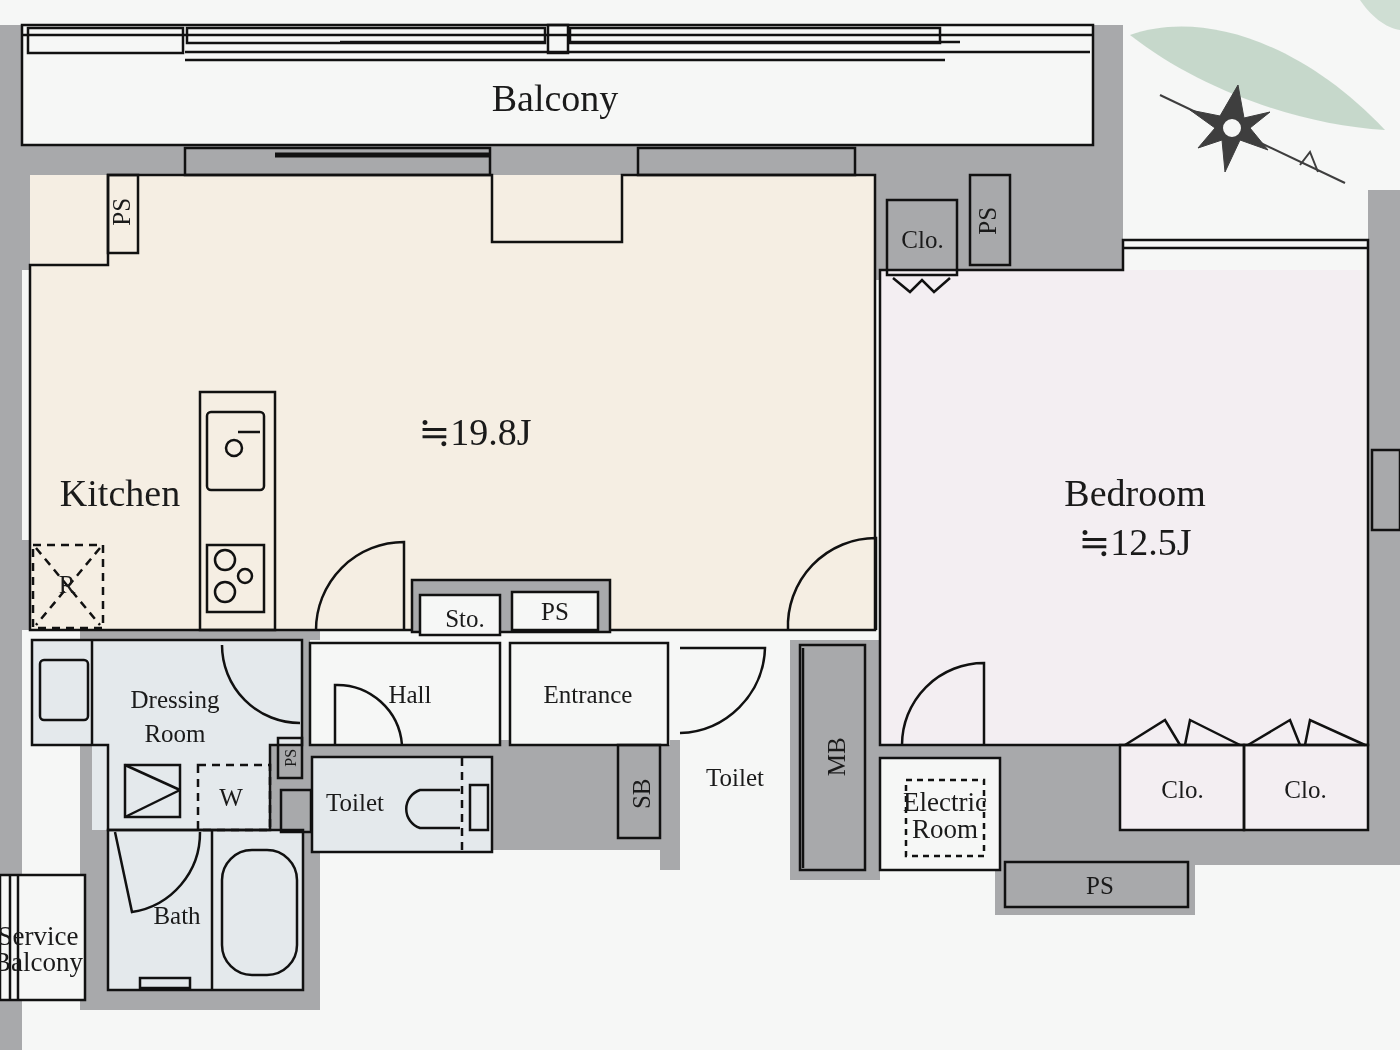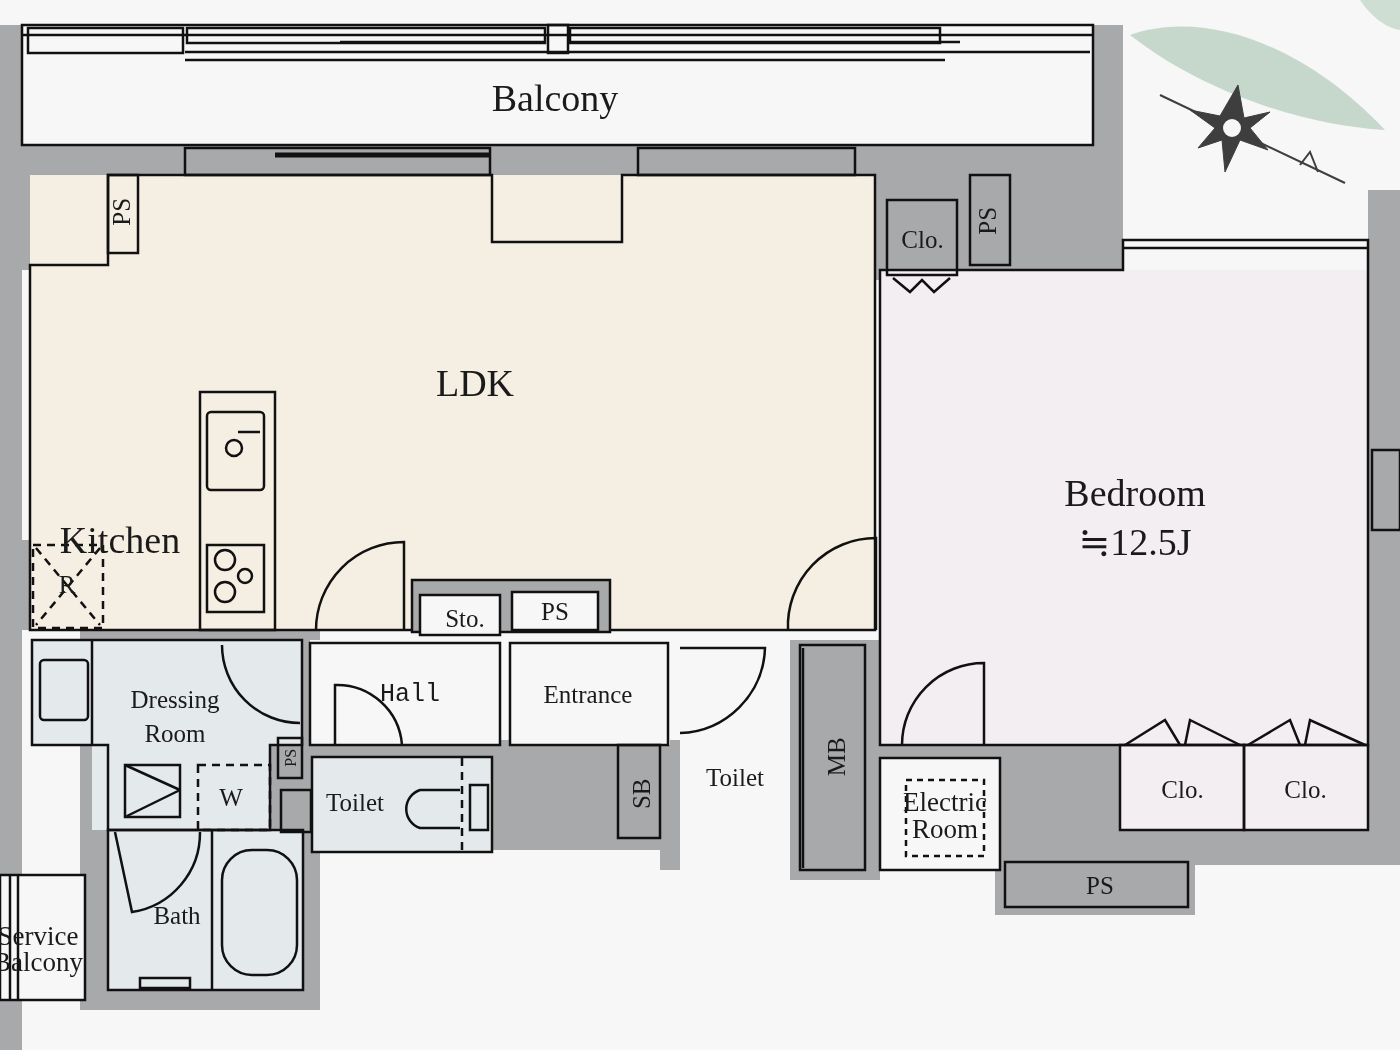--- a/index.html
+++ b/index.html
@@ -140,31 +140,31 @@
     <g id="compass" fill="#3e3e3e" stroke="#3e3e3e">
       <line x1="1160" y1="95" x2="1345" y2="183" stroke-width="2"></line>
       <polygon points="1238,85 1244,118 1270,112 1250,128 1268,150 1240,140 1225,172 1222,140 1198,148 1215,128 1190,110 1220,116"></polygon>
       <circle cx="1232" cy="128" r="10" fill="#f6f7f6" stroke-width="2"></circle>
       <polyline points="1300,165 1310,152 1318,172" fill="none" stroke-width="2"></polyline>
     </g>
   </svg>
 
   <div class="lbl big" style="left:455px;top:78px;width:200px;">Balcony</div>
 
-  <div class="lbl big" style="left:400px;top:363px;width:150px;">LDK</div>
+  <div class="lbl big" style="left:395px;top:412px;width:160px;">≒19.8J</div>
 
-  <div class="lbl big" style="left:45px;top:473px;width:150px;margin-top:47px;">Kitchen</div>
+  <div class="lbl big" style="left:45px;top:473px;width:150px;">Kitchen</div>
 
   <div class="lbl big" style="left:1040px;top:473px;width:190px;">Bedroom</div>
   <div class="lbl big" style="left:1055px;top:522px;width:160px;">≒12.5J</div>
 
   <div class="lbl sm" style="left:100px;top:686px;width:150px;">Dressing</div>
   <div class="lbl sm" style="left:100px;top:720px;width:150px;">Room</div>
 
-  <div class="lbl sm" style="left:360px;top:681px;width:100px;font-family:Liberation Mono, monospace;">Hall</div>
+  <div class="lbl sm" style="left:360px;top:681px;width:100px;">Hall</div>
   <div class="lbl sm" style="left:518px;top:681px;width:140px;">Entrance</div>
   <div class="lbl sm" style="left:310px;top:789px;width:90px;">Toilet</div>
   <div class="lbl sm" style="left:132px;top:902px;width:90px;">Bath</div>
   <div class="lbl sm" style="left:680px;top:764px;width:110px;">Toilet</div>
 
   <div class="lbl xs" style="left:890px;top:788px;width:110px;">Electric</div>
   <div class="lbl xs" style="left:890px;top:815px;width:110px;">Room</div>
 
   <div class="lbl xs" style="left:-12px;top:922px;width:100px;">Service</div>
   <div class="lbl xs" style="left:-12px;top:948px;width:100px;">Balcony</div>

